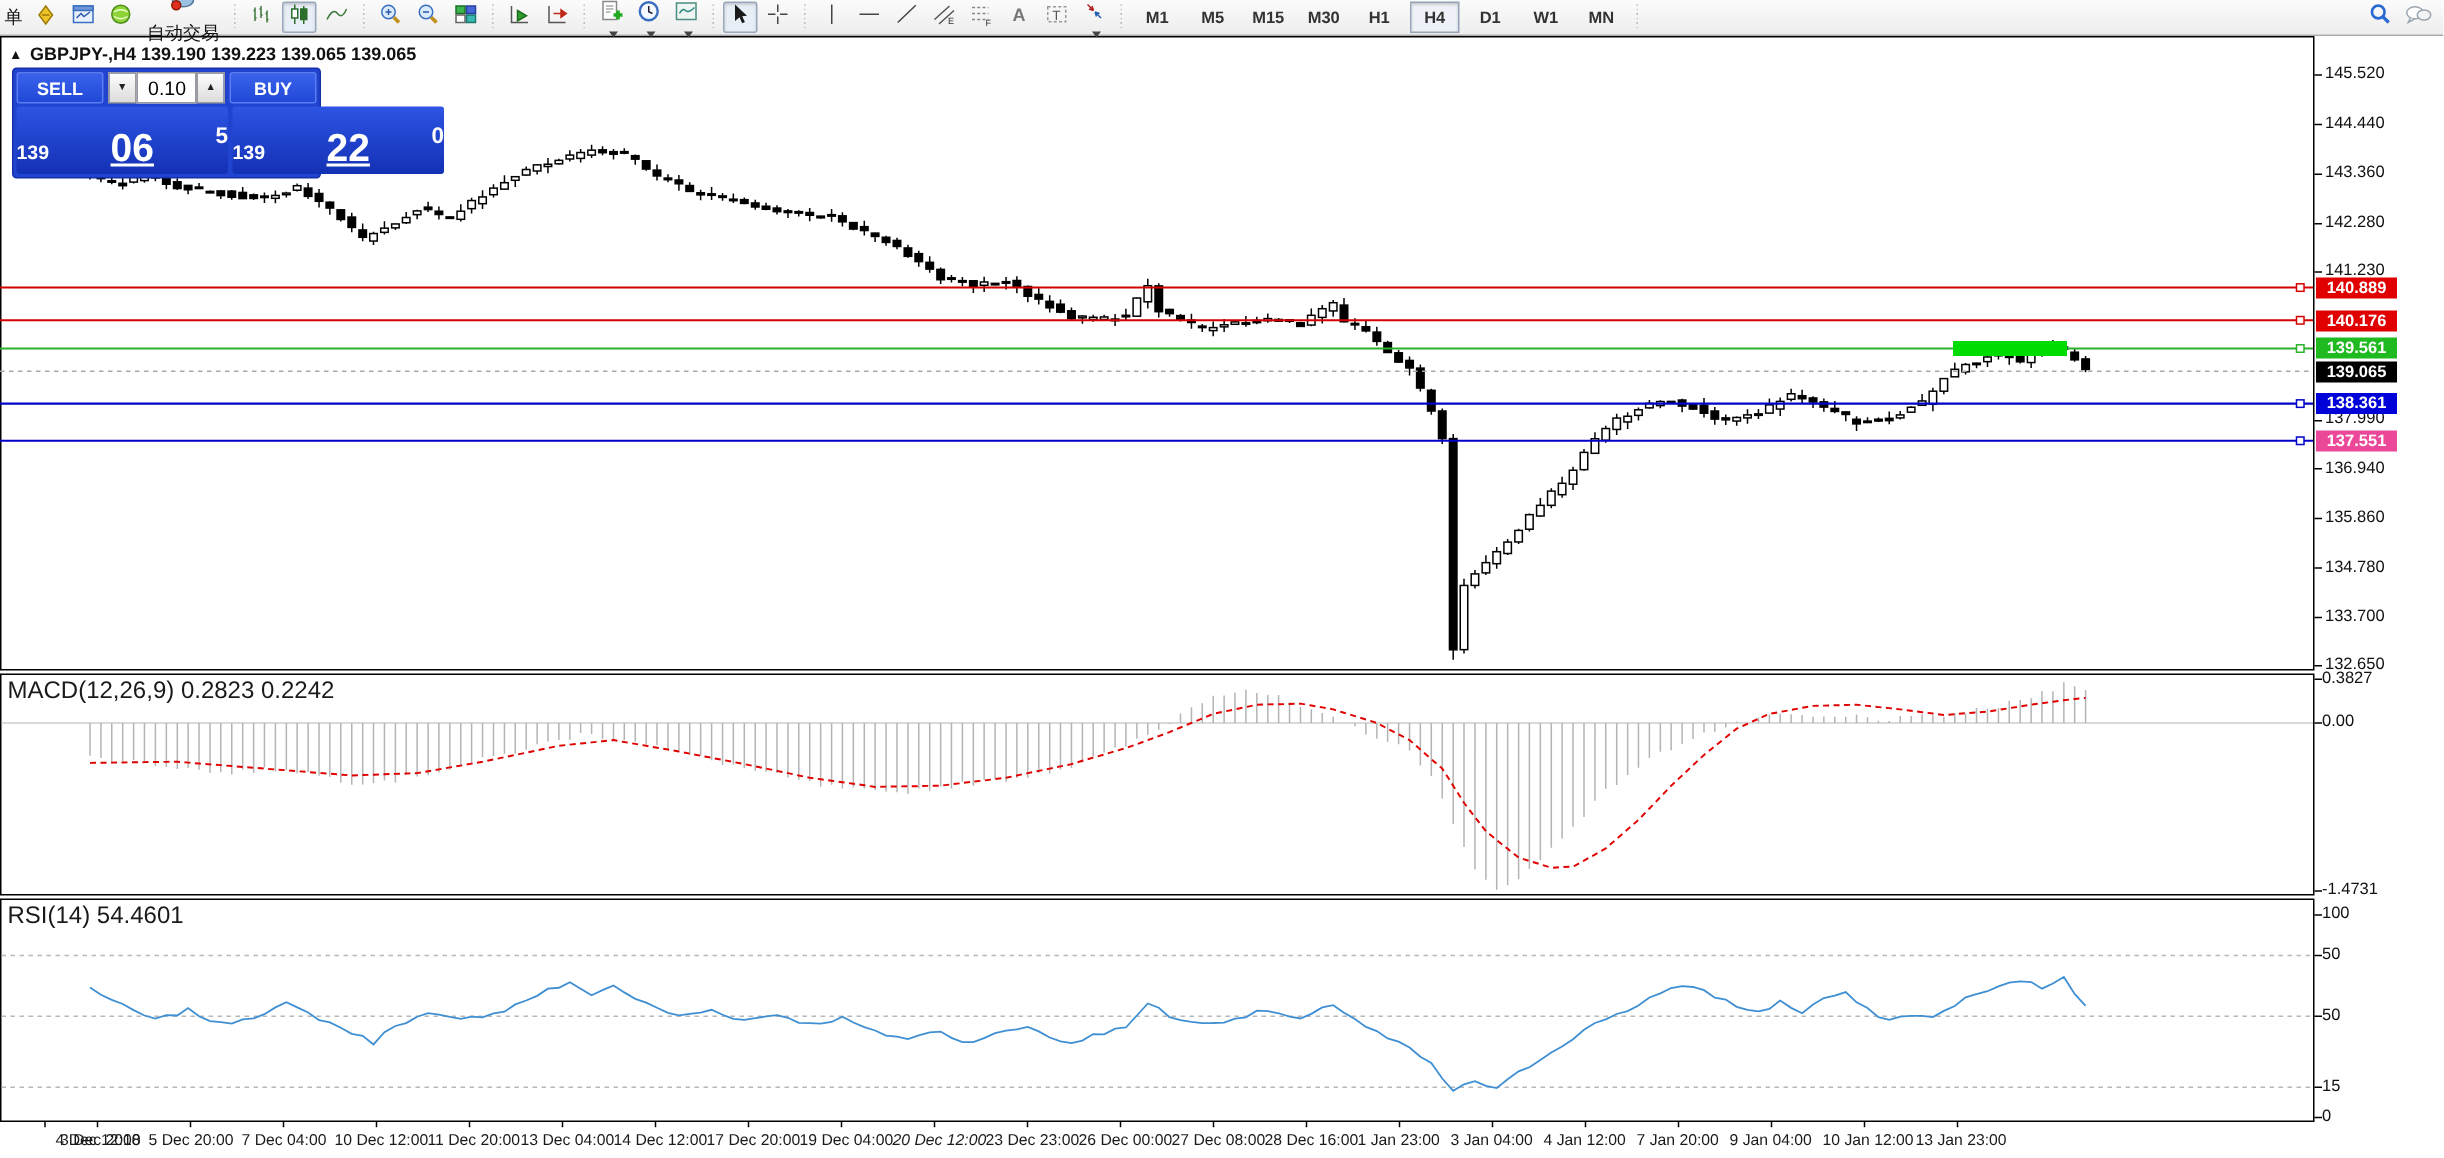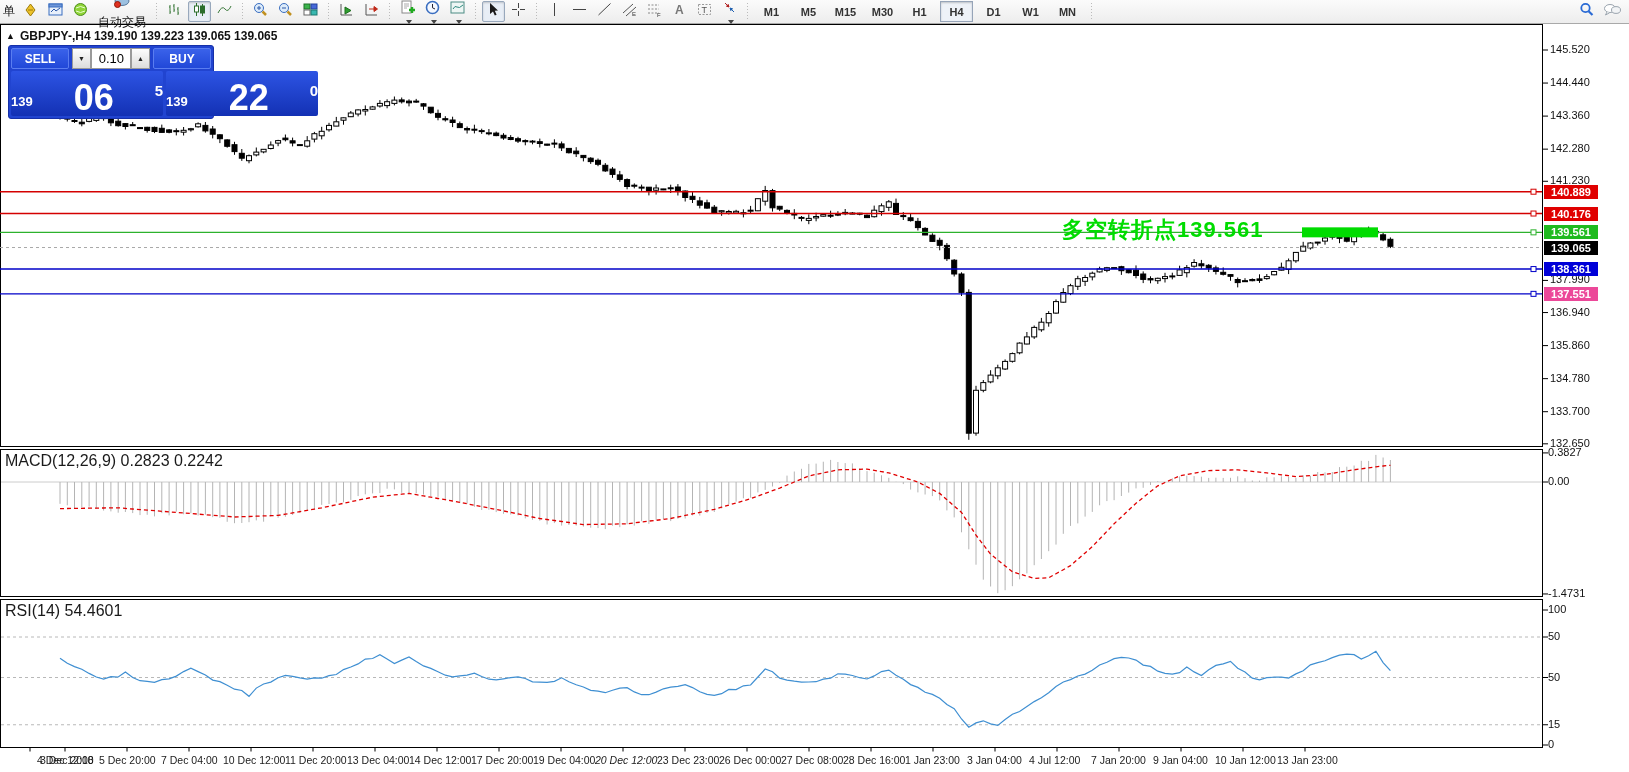--- a/index.html
+++ b/index.html
@@ -35,21 +35,21 @@
   .oc-btn{width:56px;background:linear-gradient(#3a62ea,#2148d8);color:#fff;font-size:12px;font-weight:700;
           display:flex;align-items:center;justify-content:center;border:1px solid #5a7df0;border-radius:2px;}
   .oc-spin{width:17px;background:linear-gradient(#fdfdfd,#dcdcdc);border:1px solid #9a9a9a;
            display:flex;align-items:center;justify-content:center;font-size:7px;color:#222;}
   .oc-vol{flex:1;background:#fff;border:1px solid #9a9a9a;font-size:13px;color:#000;
           display:flex;align-items:center;justify-content:flex-end;padding-right:6px;font-weight:400;}
   .oc-row2{display:flex;gap:3px;margin-top:2px;}
   .oc-price{flex:1;height:42px;background:linear-gradient(#2d54e4,#1331b4);border-radius:2px;color:#fff;
             display:flex;align-items:flex-end;justify-content:center;padding-bottom:3px;gap:40px;}
   .oc-price .small{font-size:13px;font-weight:700;margin-bottom:4px;}
-  .oc-price .big{font-size:36px;font-weight:700;line-height:30px;margin:0 1px;}
+  .oc-price .big{font-size:26px;font-weight:700;line-height:30px;margin:0 1px;text-decoration:underline;}
   .oc-price .sup{font-size:15px;font-weight:700;position:relative;top:-14px;}
   
   .ax-label{position:absolute;font-size:11px;color:#111;z-index:3;white-space:nowrap;}
   .price-tag{position:absolute;left:1544px;width:54px;height:14px;z-index:4;color:#fff;font-size:11px;
              font-weight:700;display:flex;align-items:center;justify-content:center;white-space:nowrap;}
   .date-label{position:absolute;top:754px;font-size:10.5px;color:#1a1a1a;z-index:3;white-space:nowrap;}
   svg.chartsvg{position:absolute;left:0;top:0;z-index:1;}
   .icon{display:inline-block;}
 </style>
 </head>
@@ -544,21 +544,20 @@
         <span class="sup">5</span>
       </div>
       <div class="oc-price">
         <span class="small">139</span>
         <span class="big">22</span>
         <span class="sup">0</span>
       </div>
     </div>
   </div>
 
-  <div class="overlay annotation" style="left:1062px;top:215px;">多空转折点139.561</div>
 
   <div class="overlay ind-label" style="left:5px;top:452px;">MACD(12,26,9) 0.2823 0.2242</div>
   <div class="overlay ind-label" style="left:5px;top:602px;">RSI(14) 54.4601</div>
 
   <div id="labels-holder">
       <div class="ax-label" style="left: 1550px; top: 43px;">145.520</div>
       <div class="ax-label" style="left: 1550px; top: 76.048px;">144.440</div>
       <div class="ax-label" style="left: 1550px; top: 109.096px;">143.360</div>
       <div class="ax-label" style="left: 1550px; top: 142.144px;">142.280</div>
       <div class="ax-label" style="left: 1550px; top: 174.274px;">141.230</div>
@@ -592,19 +591,19 @@
       <div class="date-label" style="left: 409px;">14 Dec 12:00</div>
       <div class="date-label" style="left: 471px;">17 Dec 20:00</div>
       <div class="date-label" style="left: 533px;">19 Dec 04:00</div>
       <div class="date-label" style="left: 595px; font-style: italic;">20 Dec 12:00</div>
       <div class="date-label" style="left: 657px;">23 Dec 23:00</div>
       <div class="date-label" style="left: 719px;">26 Dec 00:00</div>
       <div class="date-label" style="left: 781px;">27 Dec 08:00</div>
       <div class="date-label" style="left: 843px;">28 Dec 16:00</div>
       <div class="date-label" style="left: 905px;">1 Jan 23:00</div>
       <div class="date-label" style="left: 967px;">3 Jan 04:00</div>
-      <div class="date-label" style="left: 1029px;">4 Jul 12:00</div>
+      <div class="date-label" style="left: 1029px;">4 Jan 12:00</div>
       <div class="date-label" style="left: 1091px;">7 Jan 20:00</div>
       <div class="date-label" style="left: 1153px;">9 Jan 04:00</div>
       <div class="date-label" style="left: 1215px;">10 Jan 12:00</div>
       <div class="date-label" style="left: 1277px;">13 Jan 23:00</div>
     </div>
 </div>
 
 </body></html>

